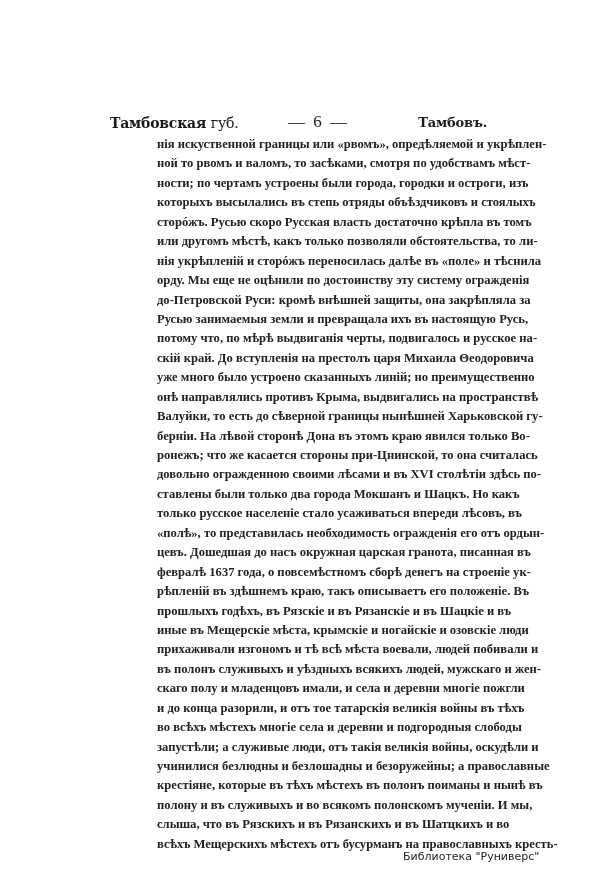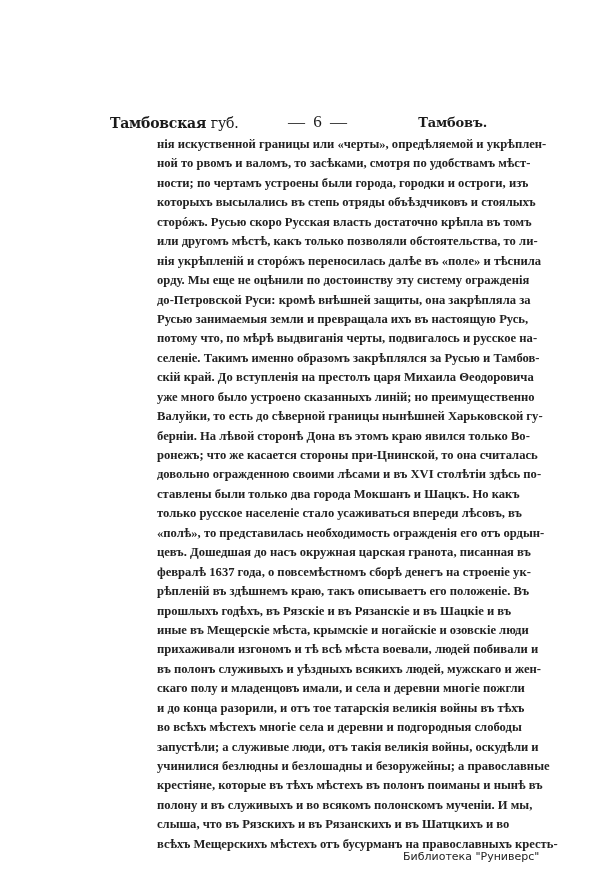--- a/index.html
+++ b/index.html
@@ -81,34 +81,34 @@
 <div class="page-header">
   <div class="hdr-left">
     <span>Тамбовская</span>
     <span class="abbr">губ.</span>
   </div>
   <div class="hdr-center">— 6 —</div>
   <div class="hdr-right">Тамбовъ.</div>
 </div>
 
 <div class="body-text">
-  <span class="line">нія искуственной границы или «черты»,  опредѣляемой и укрѣплен-</span>
+  <span class="line">нія искуственной границы или «рвомъ»,  опредѣляемой и укрѣплен-</span>
   <span class="line">ной то рвомъ и валомъ,  то засѣками,  смотря по удобствамъ мѣст-</span>
   <span class="line">ности; по чертамъ устроены были города, городки и остроги, изъ</span>
   <span class="line">которыхъ высылались въ степь отряды объѣздчиковъ и стоялыхъ</span>
   <span class="line">сторóжъ. Русью скоро Русская власть достаточно крѣпла въ томъ</span>
   <span class="line">или другомъ мѣстѣ, какъ только позволяли обстоятельства, то ли-</span>
   <span class="line">нія укрѣпленій и сторóжъ переносилась далѣе въ «поле» и тѣснила</span>
   <span class="line">орду. Мы еще не оцѣнили по достоинству эту систему огражденія</span>
   <span class="line">до-Петровской Руси: кромѣ внѣшней защиты, она закрѣпляла за</span>
   <span class="line">Русью занимаемыя земли и превращала ихъ въ настоящую Русь,</span>
   <span class="line">потому что, по мѣрѣ выдвиганія черты, подвигалось и русское на-</span>
-  <span class="line">селеніе. Такимъ именно образомъ закрѣплялся за Русью и Тамбов-</span>
   <span class="line">скій край. До вступленія на престолъ царя Михаила Θеодоровича</span>
   <span class="line">уже много было устроено сказанныхъ линій; но преимущественно</span>
+  <span class="line">онѣ направлялись противъ Крыма, выдвигались на пространствѣ</span>
   <span class="line">Валуйки, то есть до сѣверной границы нынѣшней Харьковской гу-</span>
   <span class="line">берніи. На лѣвой сторонѣ Дона въ этомъ краю явился только Во-</span>
   <span class="line">ронежъ; что же касается стороны при-Цнинской, то она считалась</span>
   <span class="line">довольно огражденною своими лѣсами и въ XVI столѣтіи здѣсь по-</span>
   <span class="line">ставлены были только два города Мокшанъ и Шацкъ. Но какъ</span>
   <span class="line">только русское населеніе стало усаживаться впереди лѣсовъ, въ</span>
   <span class="line">«полѣ», то представилась необходимость огражденія его отъ ордын-</span>
   <span class="line">цевъ. Дошедшая до насъ окружная царская гранота, писанная въ</span>
   <span class="line">февралѣ 1637 года, о повсемѣстномъ сборѣ денегъ на строеніе ук-</span>
   <span class="line">рѣпленій въ здѣшнемъ краю, такъ описываетъ его положеніе. Въ</span>

